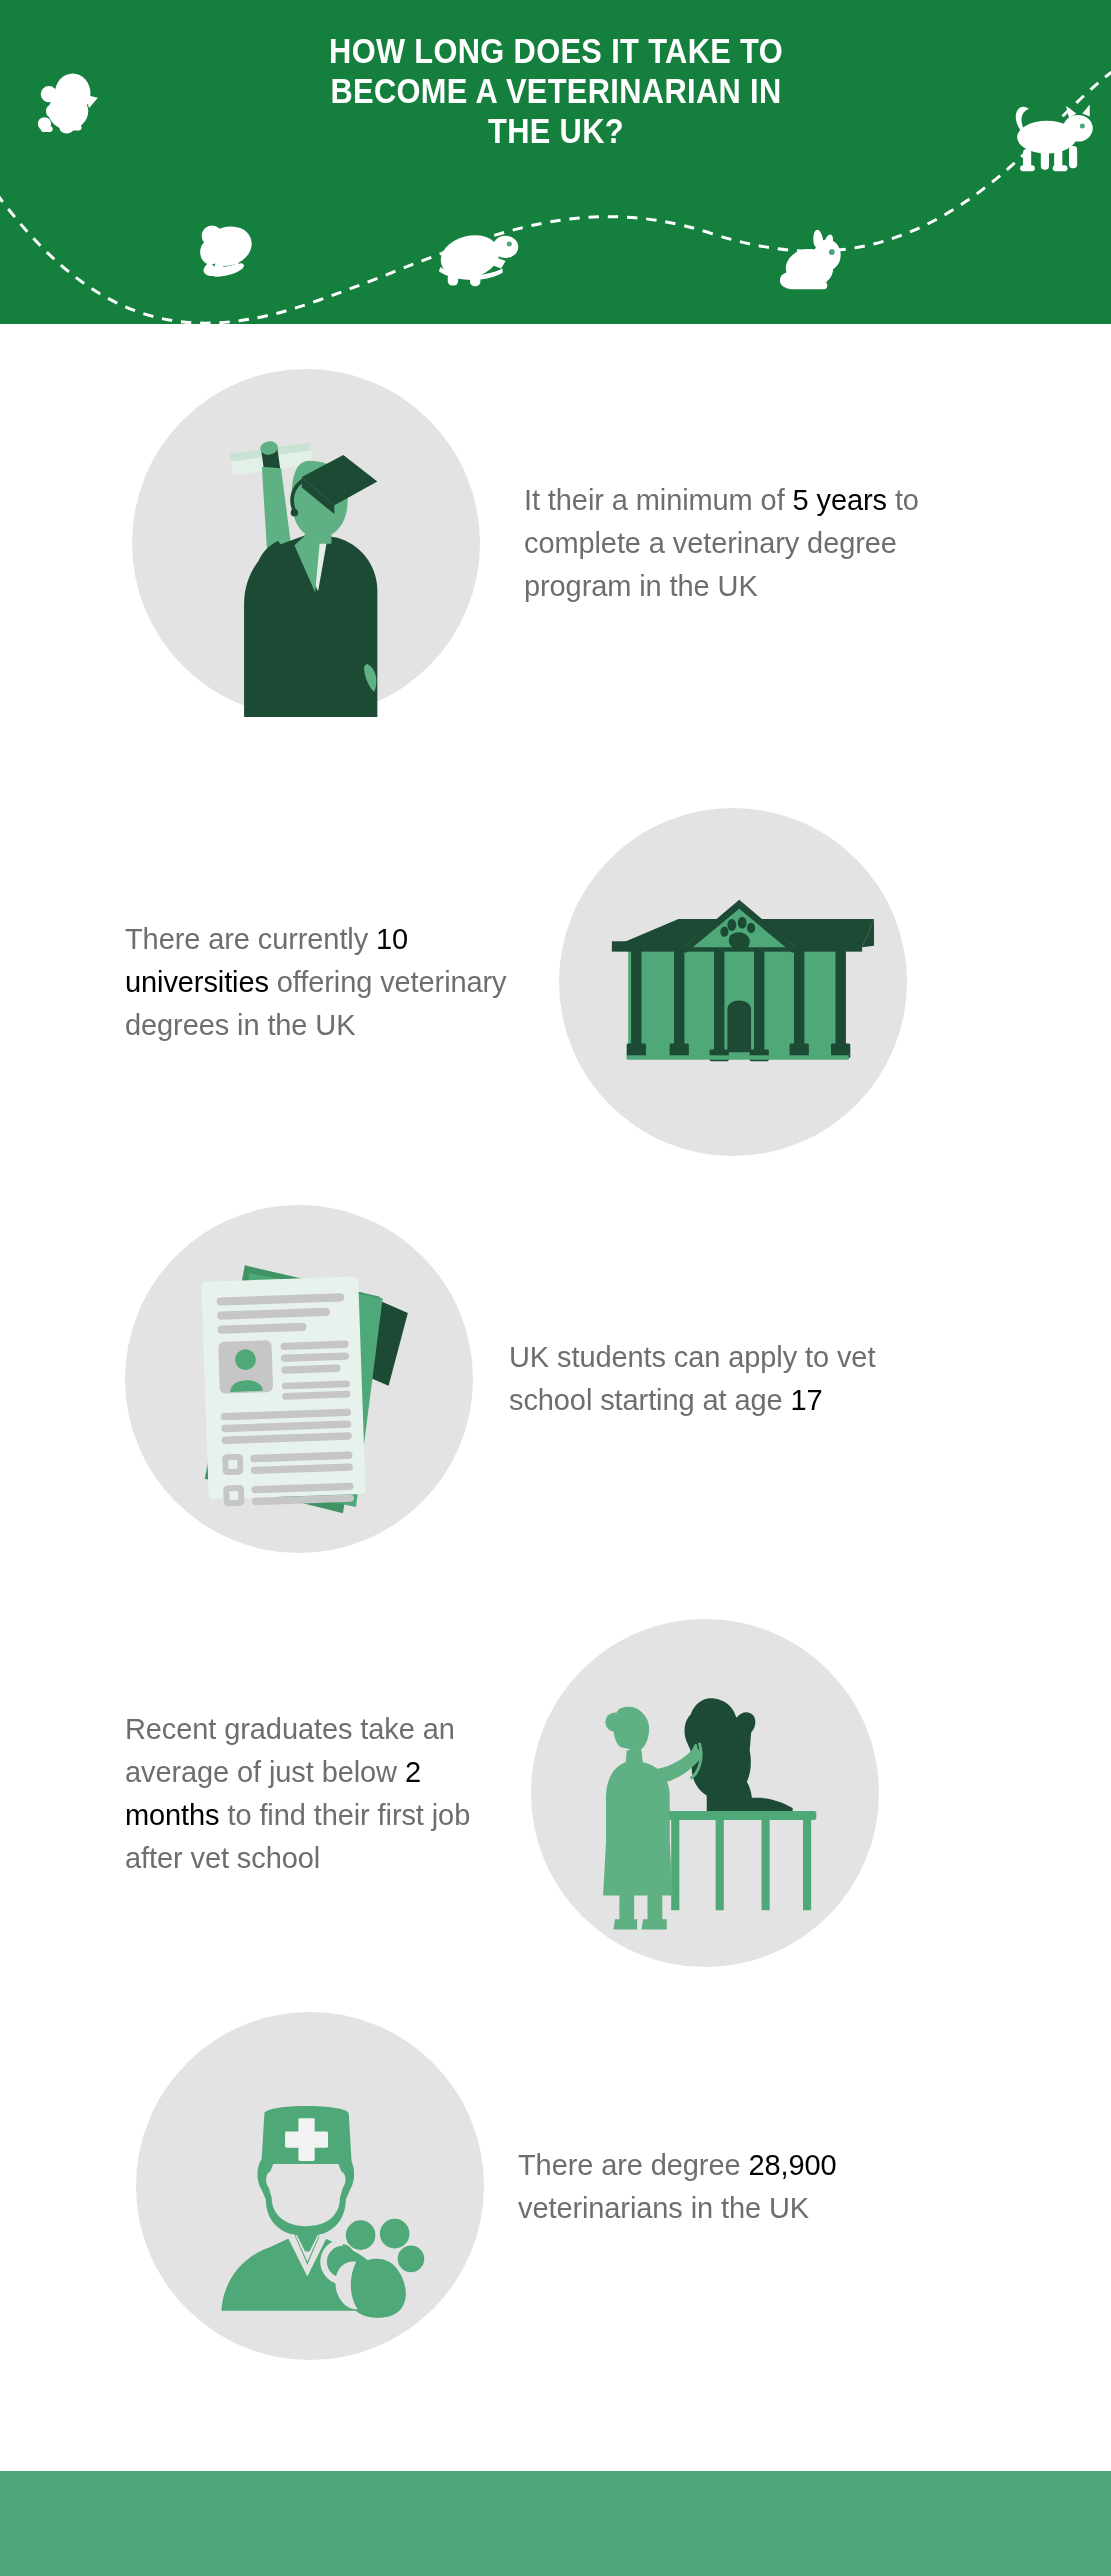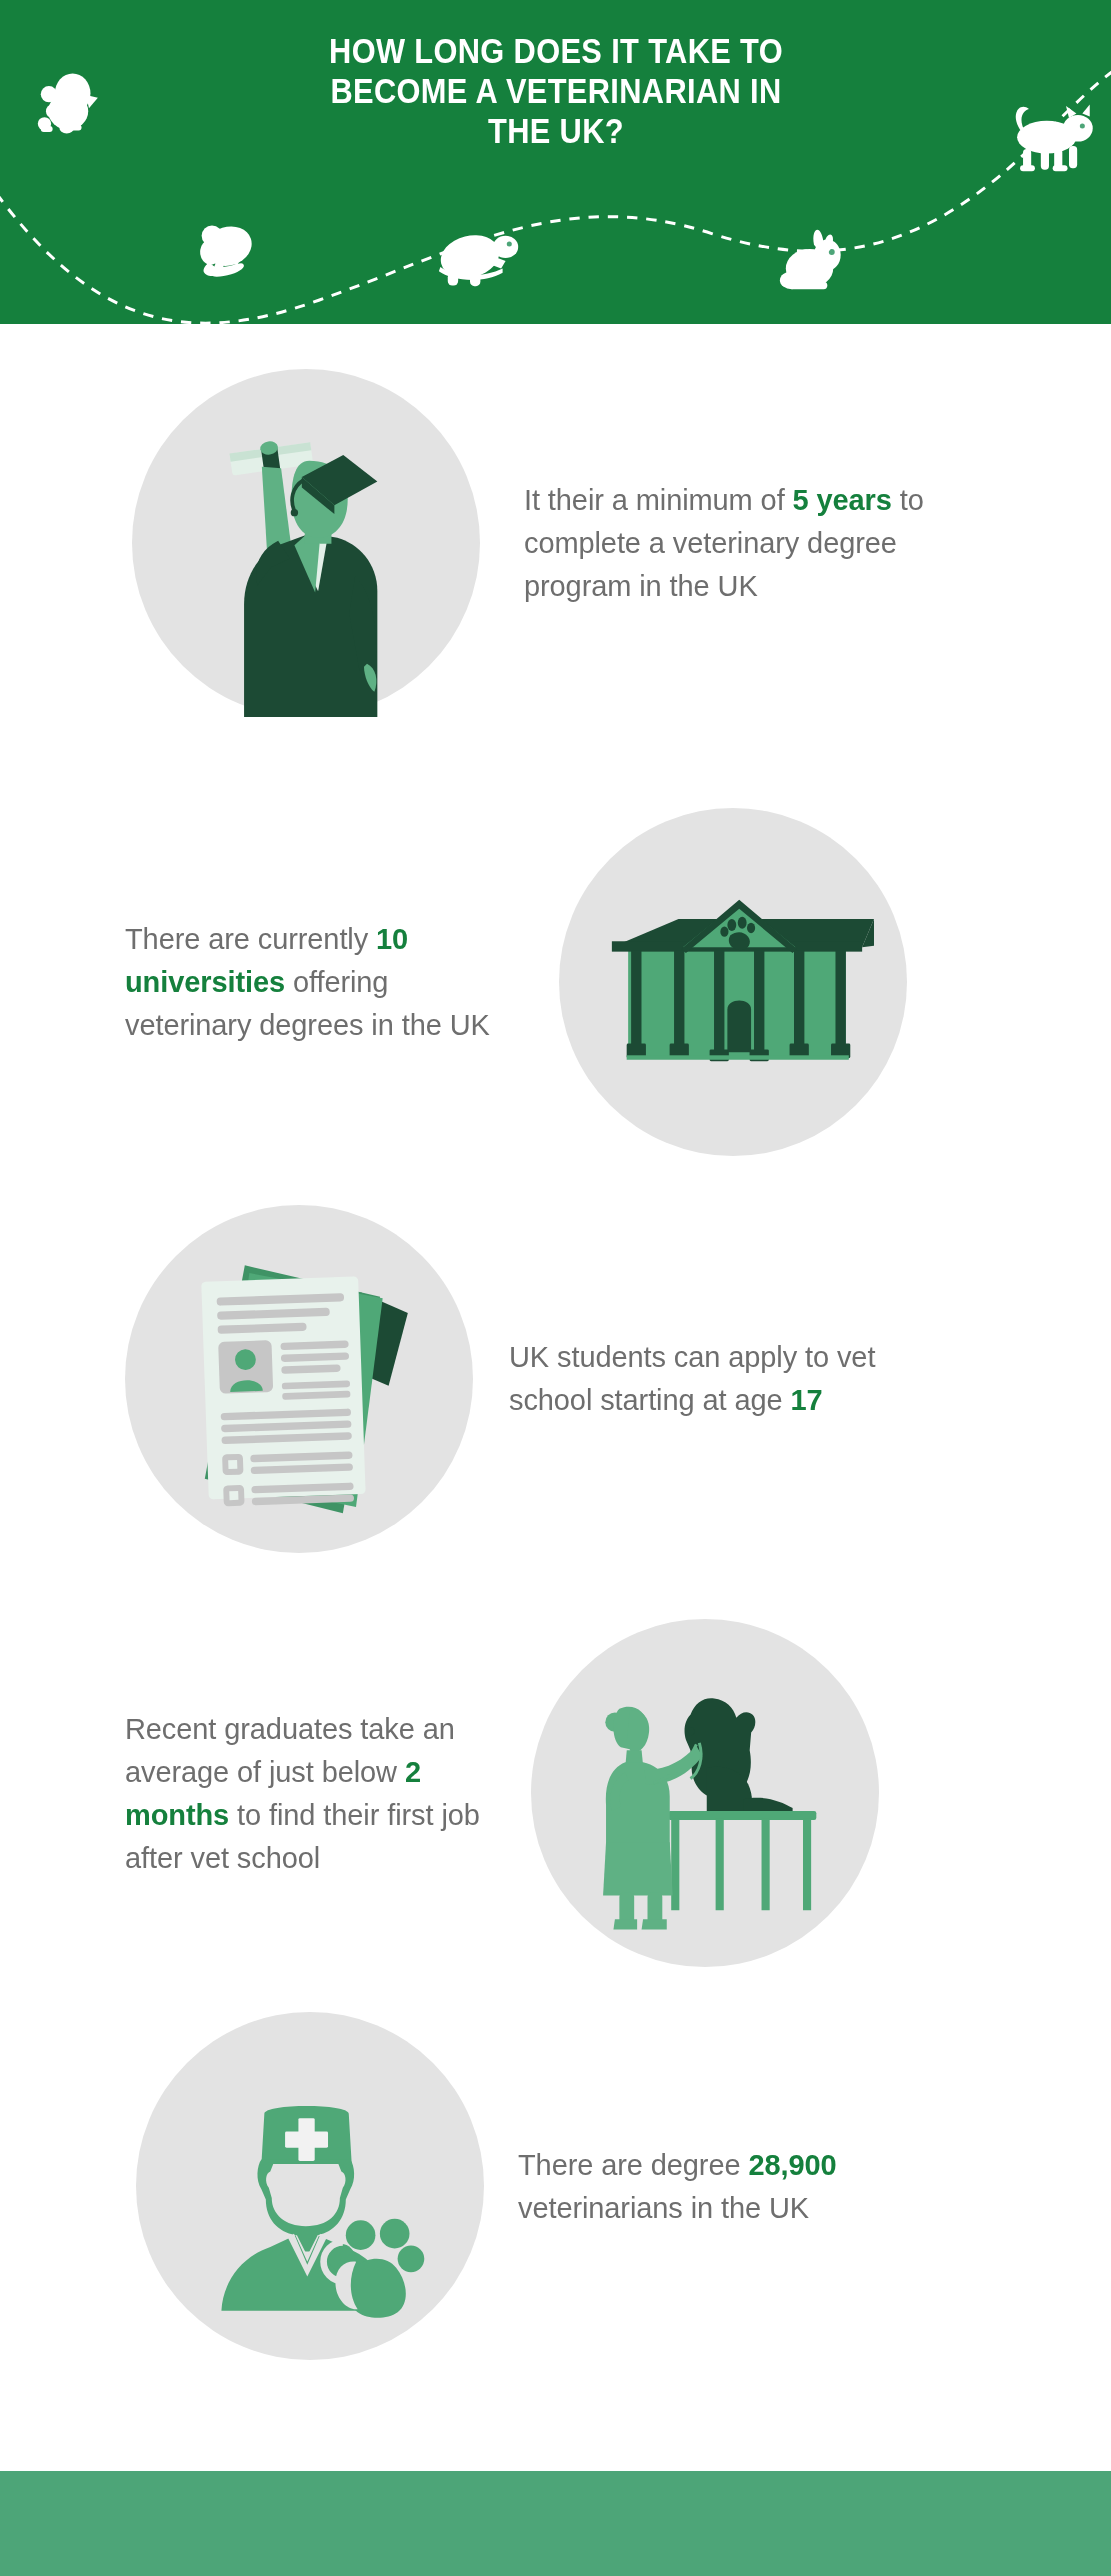--- a/index.html
+++ b/index.html
@@ -59,21 +59,21 @@
   }
   .icon-svg{position:relative;z-index:2;}
 
   .copy{
     color:#6E6E6E;
     font-size:29px;
     line-height:43px;
     font-weight:400;
     letter-spacing:-0.1px;
   }
-  .copy b{color:#15803d;font-weight:bold;}
+  .copy b{color:#000000;font-weight:normal;}
 
   
   #block1{left:0;top:369px;width:1112px;height:348px;}
   #block1 .icon-wrap{margin-left:125px;width:363px;height:348px;}
   #block1 .disc{left:0;top:0;width:348px;height:348px;margin-left:7.4px;}
   #block1 .copy{margin-left:36px;width:400px;}
 
   #block2{left:0;top:808px;width:1112px;height:348px;gap:27px;}
   #block2 .copy{margin-left:125px;width:385px;text-align:left;}
   #block2 .icon-wrap{margin-left:22px;width:356px;height:348px;}

